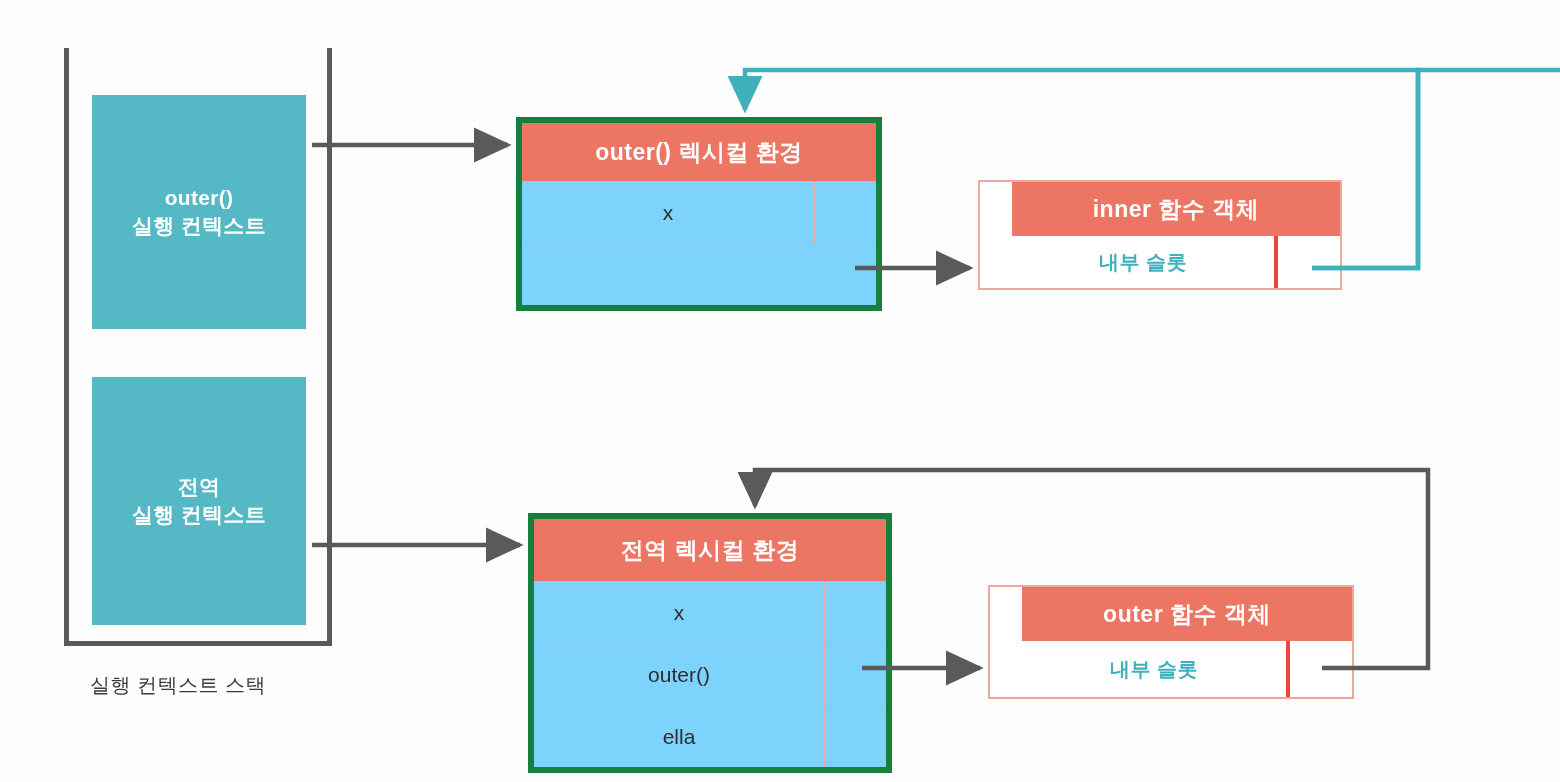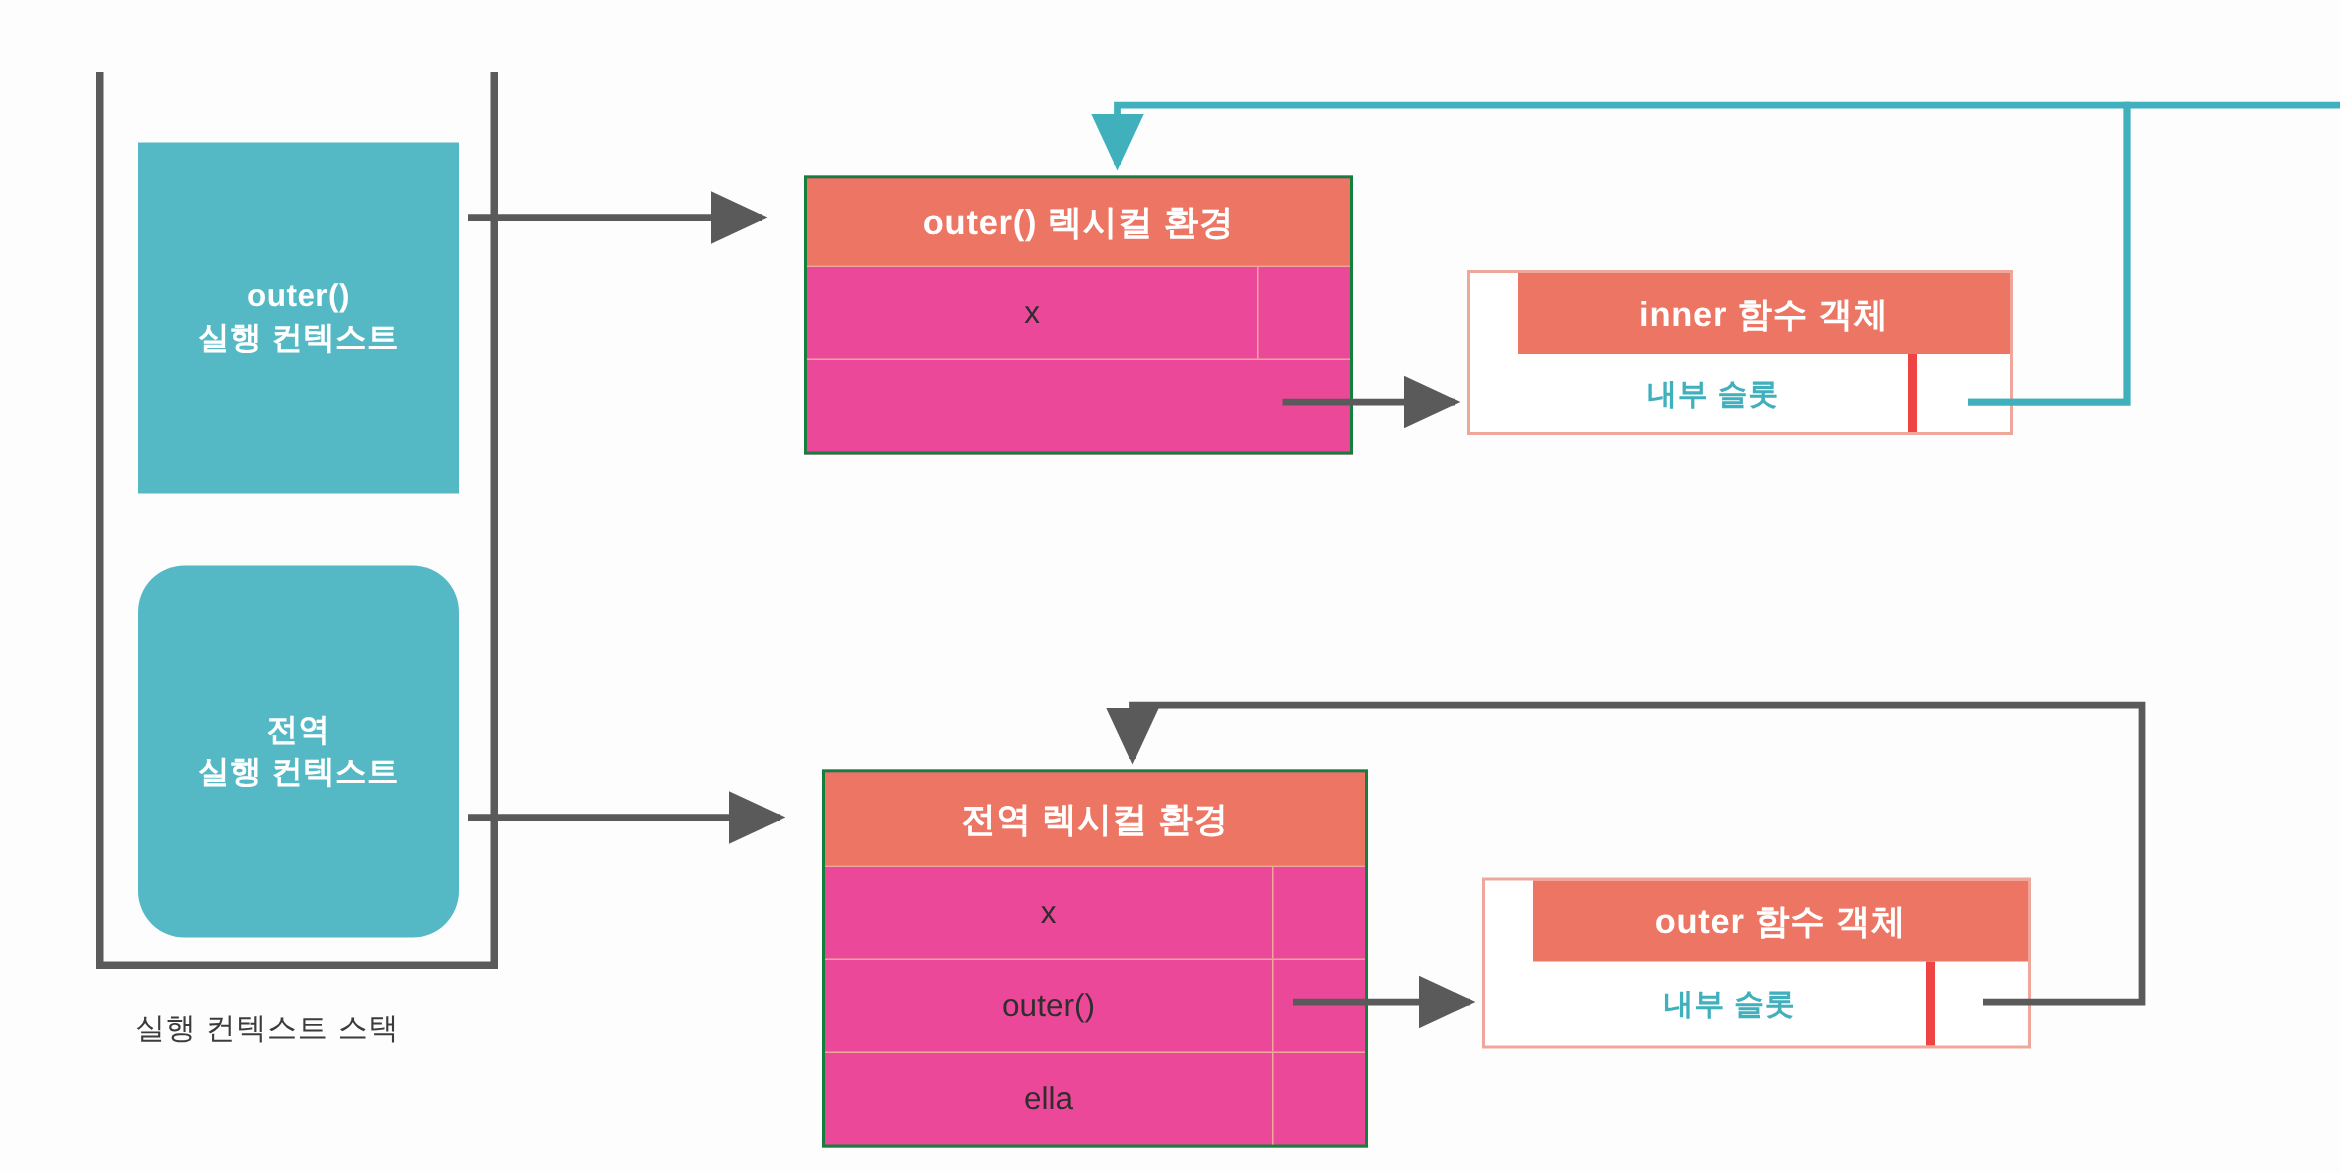--- a/index.html
+++ b/index.html
@@ -48,39 +48,37 @@
     left: 92px;
     top: 95px;
     width: 214px;
     height: 234px;
   }
   #ec-global {
     left: 92px;
     top: 377px;
     width: 214px;
     height: 248px;
-    border-radius: 31px;
   }
   .stack-label {
     position: absolute;
     left: 90px;
     top: 672px;
     font-size: 20px;
     font-weight: normal;
     color: #3b3b3b;
     letter-spacing: 0.5px;
   }
 
   
   .lex-table {
     position: absolute;
-    border: 2px solid #15803d;
-    box-sizing: border-box;
-    background: #ec4899;
-    margin-left: 20px;
+    border: 6px solid #15803d;
+    box-sizing: border-box;
+    background: #7dd3fc;
   }
   .lex-header {
     background: #ec7663;
     color: #ffffff;
     font-weight: bold;
     font-size: 23px;
     text-align: center;
     line-height: 1;
     display: flex;
     align-items: center;
@@ -143,21 +141,21 @@
     display: flex;
   }
   .fn-slot {
     flex: 1 1 auto;
     display: flex;
     align-items: center;
     justify-content: center;
     font-size: 20px;
     font-weight: bold;
     color: #41b0bd;
-    border-right: 6px solid #ef4444;
+    border-right: 4px solid #ef4444;
     box-sizing: border-box;
     letter-spacing: 0.5px;
   }
   .fn-ref {
     flex: 0 0 auto;
     box-sizing: border-box;
   }
 
   #fn-inner { left: 978px; top: 180px; width: 364px; }
   #fn-inner .fn-header { height: 54px; }

